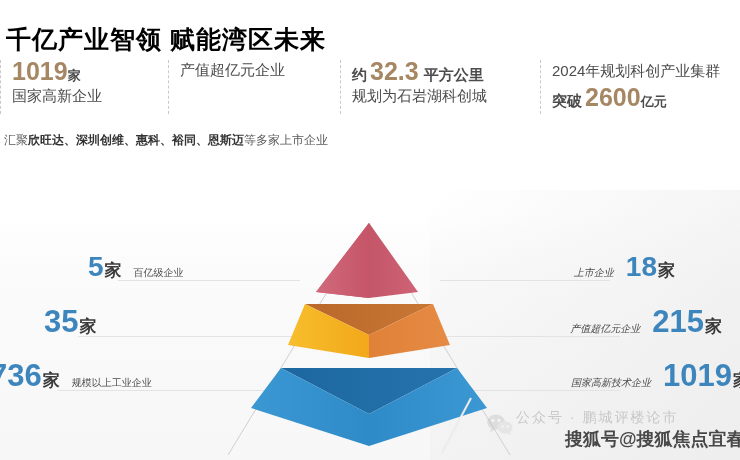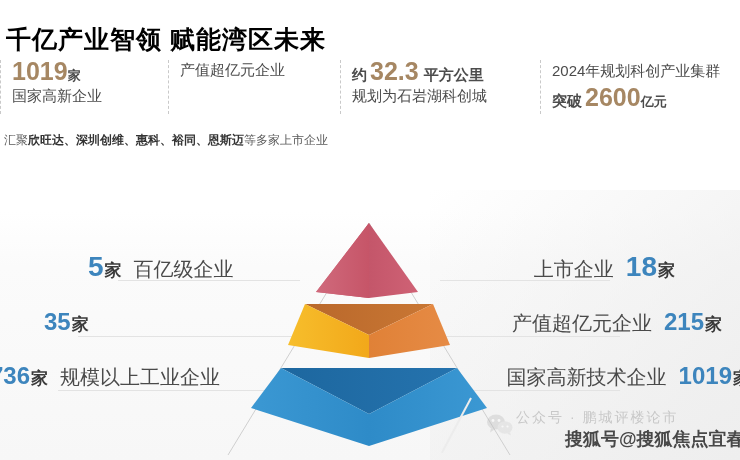--- a/index.html
+++ b/index.html
@@ -153,39 +153,39 @@
 
   
   .callout {
     position: absolute;
     white-space: nowrap;
     display: flex;
     align-items: baseline;
   }
   .callout.right { justify-content: flex-end; }
   .co-num {
-    font-size: 24px;
+    font-size: 31px;
     font-weight: 700;
     color: #3d85bd;
     line-height: 34px;
   }
   .co-num.small { font-size: 28px; }
   .co-unit {
     font-size: 17px;
     color: #3a3a3a;
     font-weight: 600;
     margin-left: 1px;
   }
   .co-label {
-    font-size: 20px;
+    font-size: 10px;
     color: #4a4a4a;
     font-weight: 500;
   }
   .co-label.lpad { margin-left: 12px; }
-  .co-label.rpad { margin-right: 12px; }
+  .co-label.rpad { margin-right: 12px; font-style: italic; }
 
   
   .wm-wechat {
     position: absolute;
     left: 486px;
     top: 413px;
     width: 24px;
     height: 20px;
     opacity: 0.35;
   }

